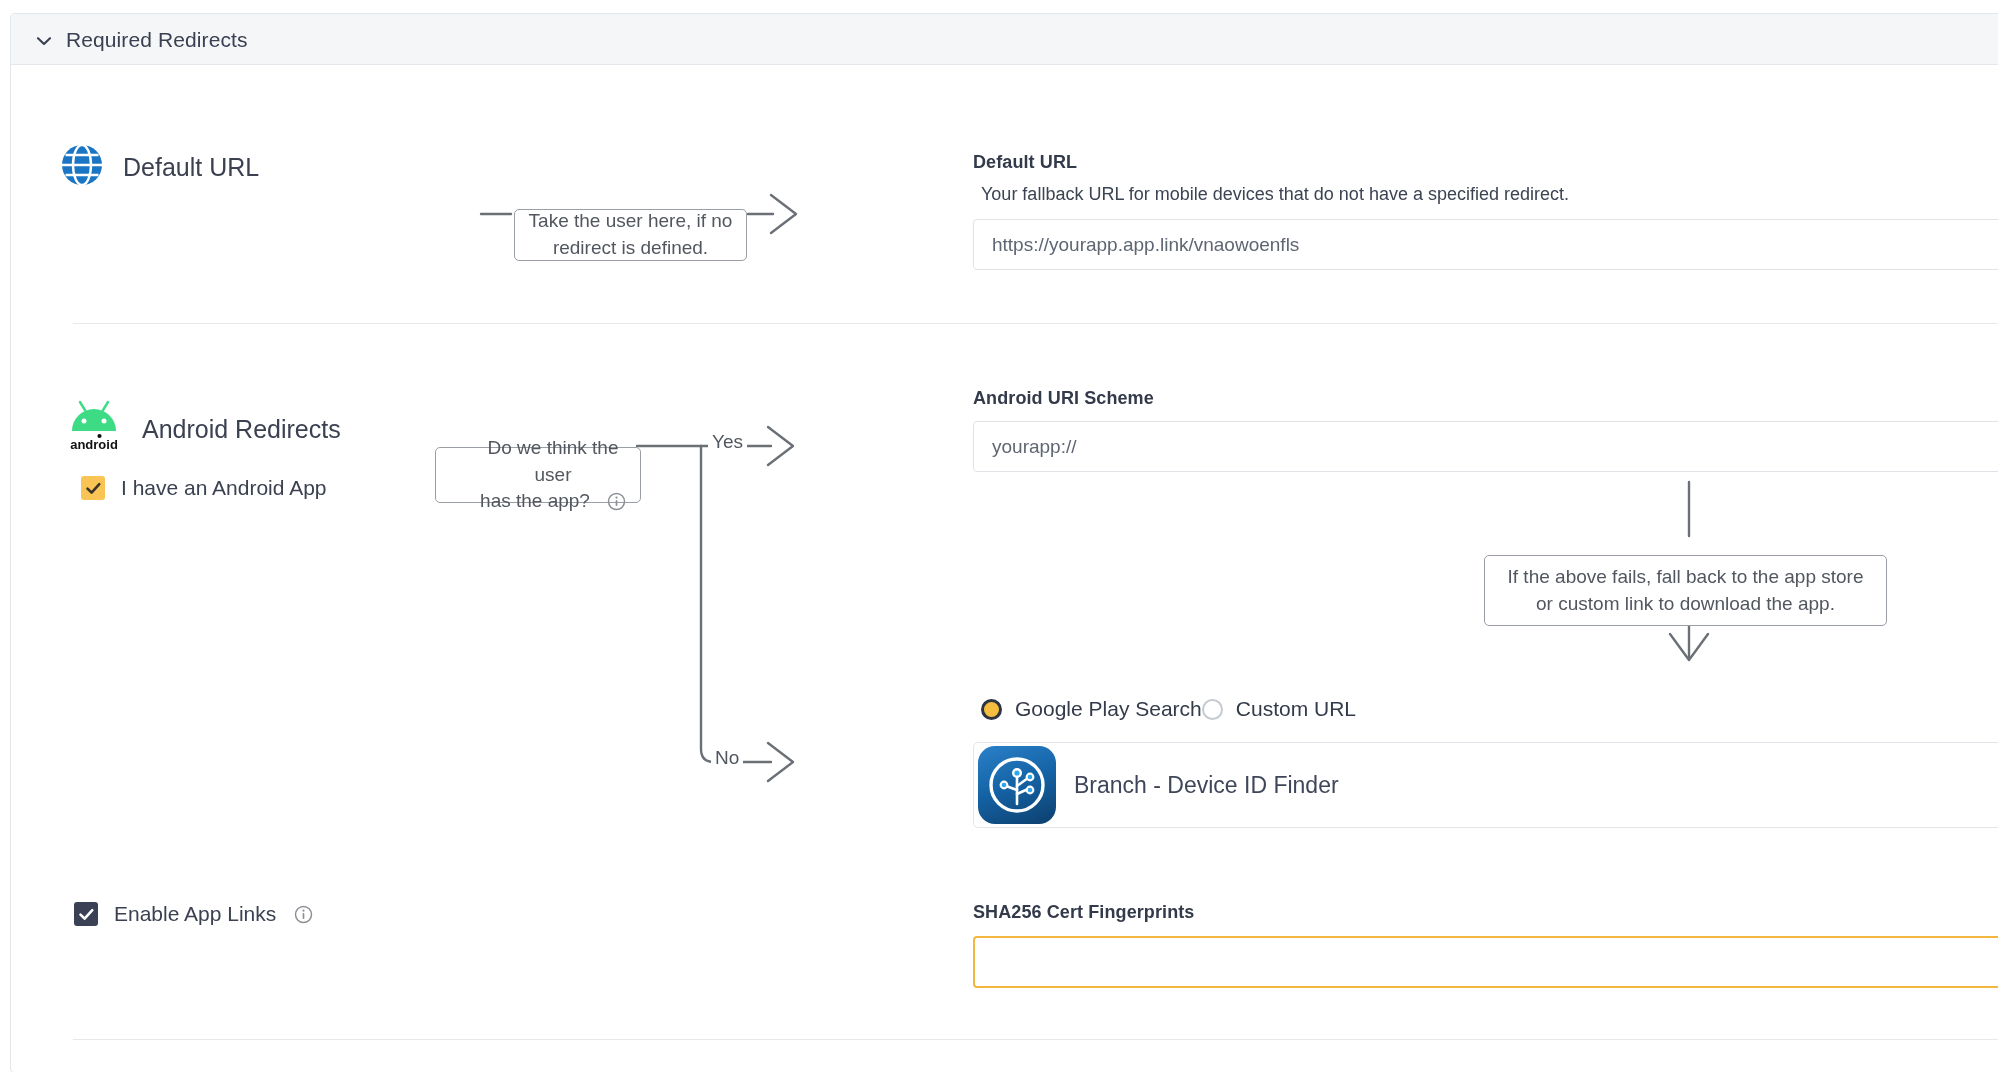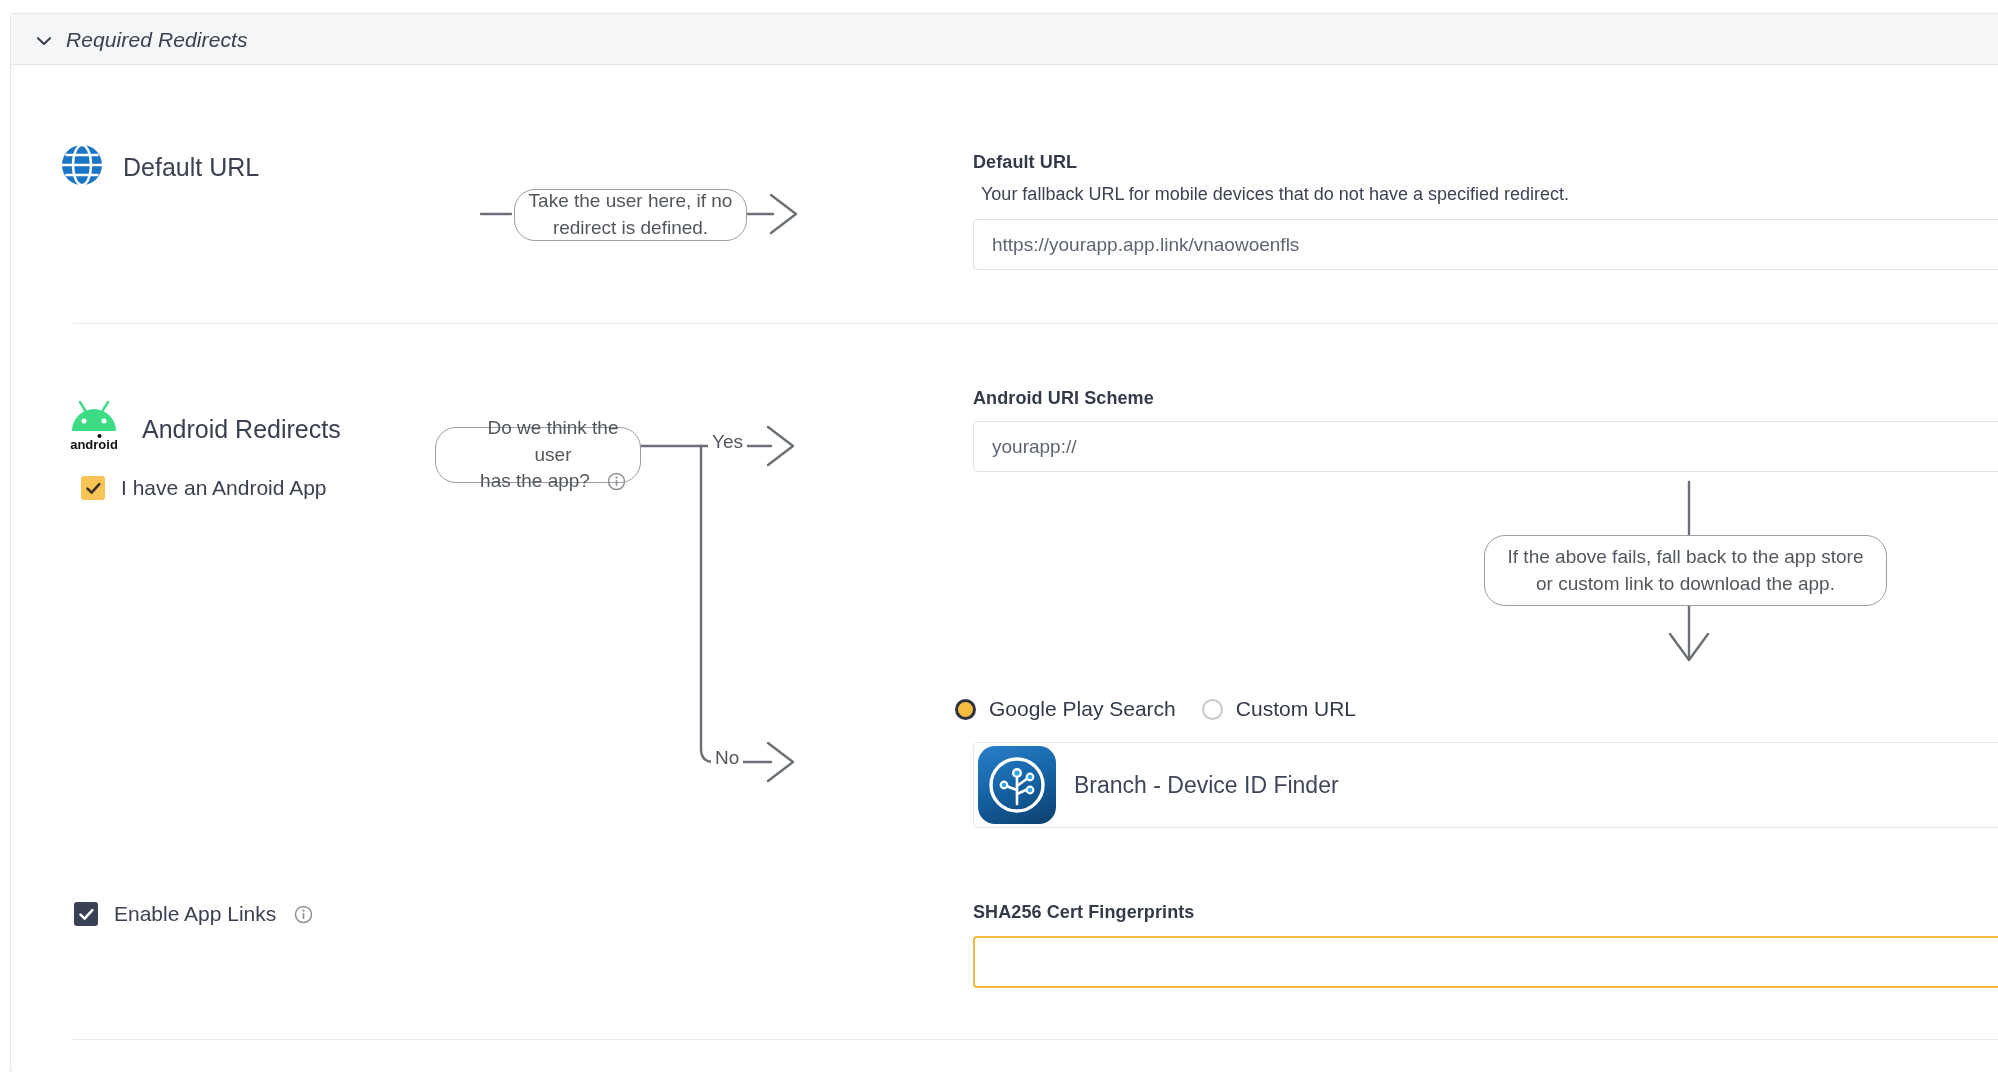--- a/index.html
+++ b/index.html
@@ -47,21 +47,20 @@
     width: 16px; height: 16px;
     display: inline-block;
     position: relative;
     top: 1px;
   }
   .chev svg { display: block; }
   .card-title {
     font-size: 21px;
     color: #3a4052;
     letter-spacing: .1px;
-    font-style: italic;
   }
 
   
   .divider {
     position: absolute;
     height: 1px;
     background: #e6e8eb;
   }
 
   .row-icon-label {
@@ -196,31 +195,32 @@
   .flow-svg {
     position: absolute;
     left: 0; top: 0;
     width: 1998px; height: 1072px;
     pointer-events: none;
     overflow: visible;
   }
   .callout {
     position: absolute;
     border: 1px solid #9a9ea5;
-    border-radius: 21px;
+    border-radius: 5px;
     background: #ffffff;
     display: flex;
     flex-direction: column;
     align-items: center;
     justify-content: center;
     text-align: center;
     font-size: 19px;
     color: #52575f;
     line-height: 1.42;
     padding: 6px 12px;
+    margin-top: 20px;
   }
   .callout .line2 {
     display: flex;
     align-items: center;
     gap: 17px;
   }
   .flow-label {
     position: absolute;
     font-size: 19px;
     color: #52575f;
@@ -364,21 +364,21 @@
     <div class="field-title" style="left:962px; top:374px;">Android URI Scheme</div>
     <div class="text-input" style="left:962px; top:407px; width:1040px; height:51px;">
       <span>yourapp://</span>
     </div>
 
     <div class="callout" style="left:1473px; top:521px; width:403px; height:71px;">
       <span>If the above fails, fall back to the app store</span>
       <span>or custom link to download the app.</span>
     </div>
 
-    <div class="radio-group" style="left:944px; top:683px; gap:26px;">
+    <div class="radio-group" style="left:970px; top:683px; ">
       <span class="radio-item">
         <span class="radio on"></span>
         <span class="radio-label">Google Play Search</span>
       </span>
       <span class="radio-item">
         <span class="radio off"></span>
         <span class="radio-label">Custom URL</span>
       </span>
     </div>
 

